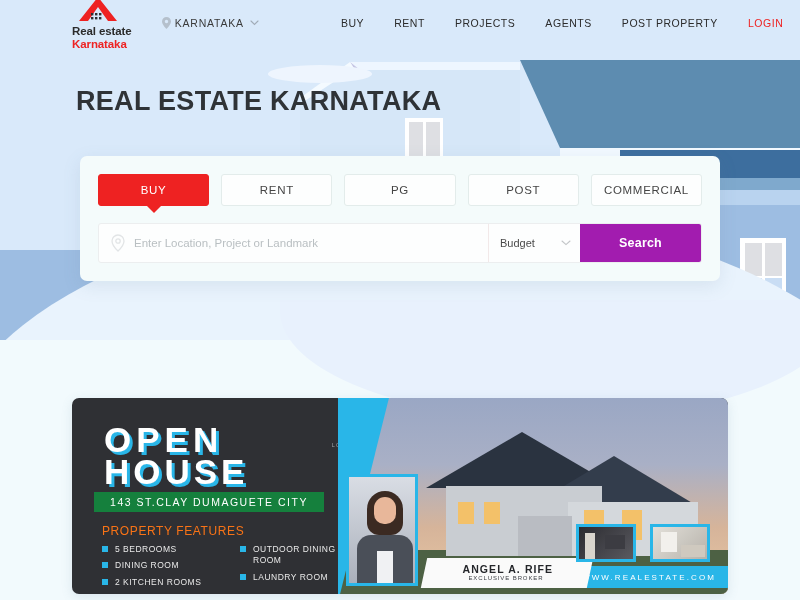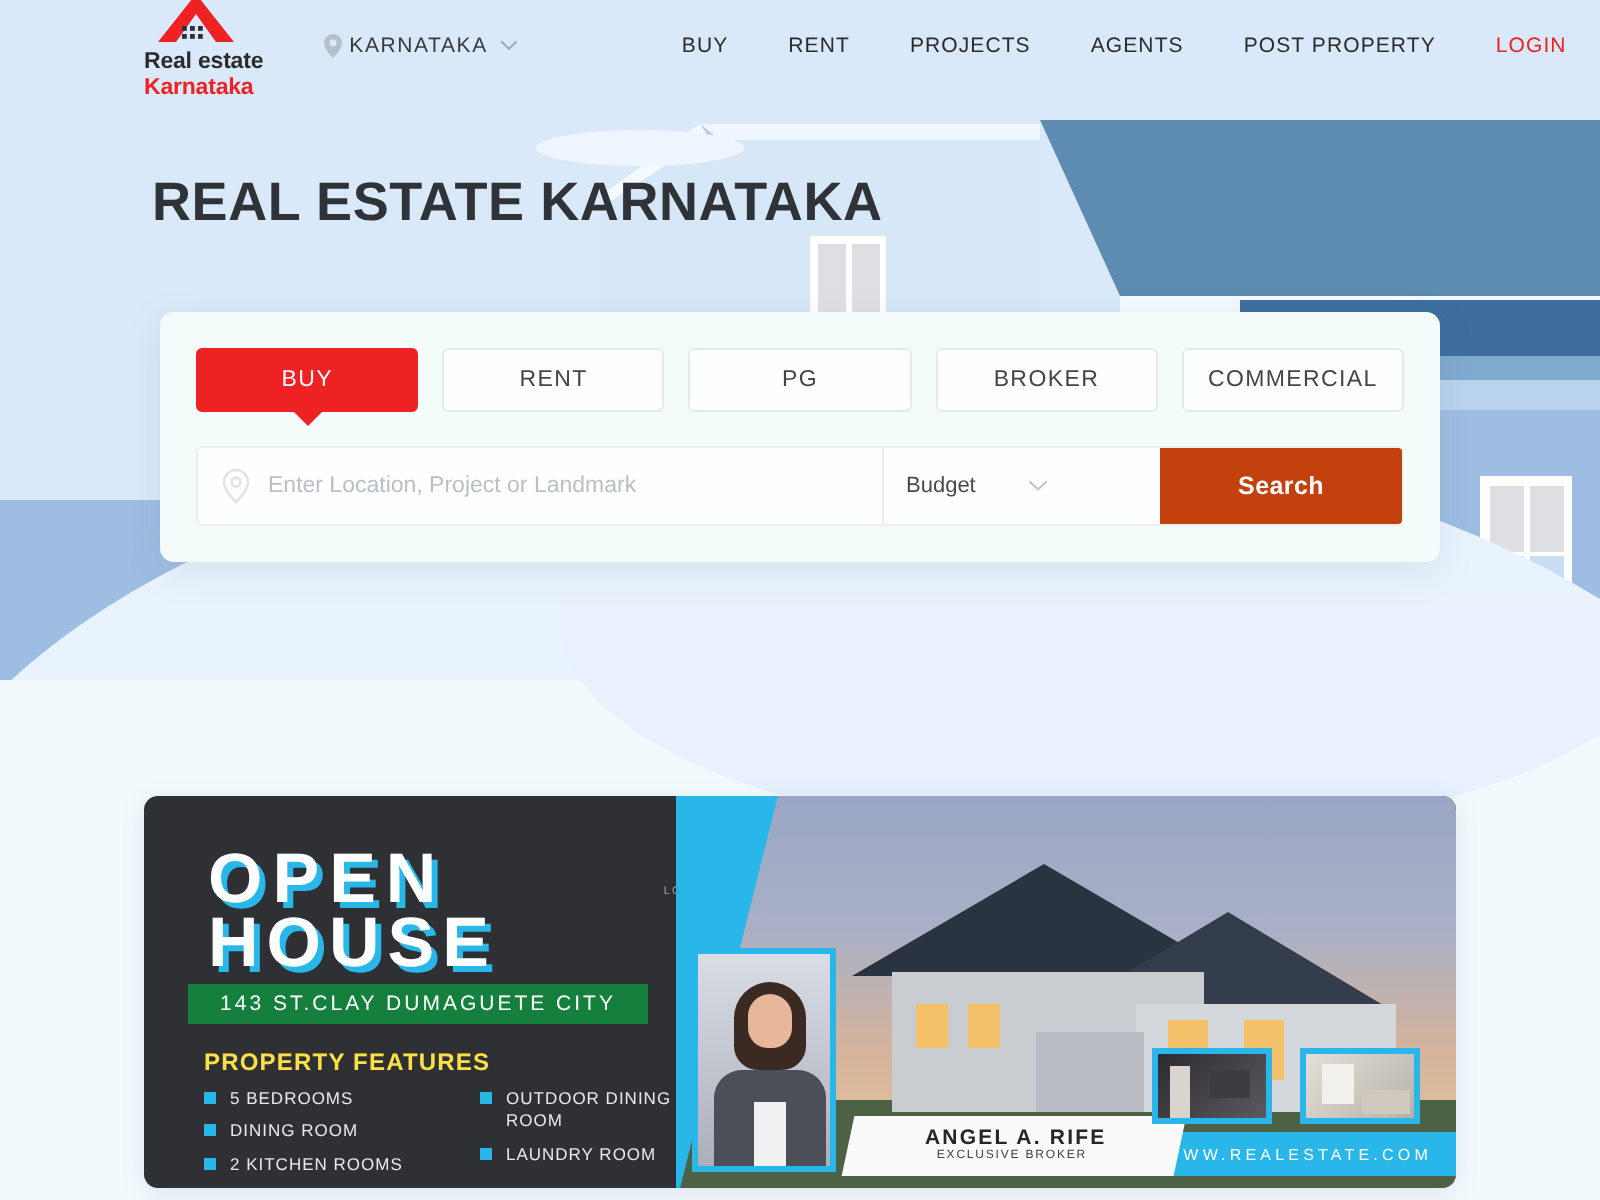--- a/index.html
+++ b/index.html
@@ -99,23 +99,23 @@
     font-family:"Liberation Sans", sans-serif; font-size:11.5px; color:#444;
   }
   .loc-input::placeholder { color:#b9bfc2; }
   .dd {
     width:92px; display:flex; align-items:center; justify-content:space-between;
     padding:0 9px 0 11px; font-size:11px; color:#4a4a4a;
     border-left:1px solid #f2e9e9; cursor:pointer;
   }
   .dd .cv { opacity:.45; display:flex; }
   .search-btn {
-    width:121px; background:#c2410c; color:#fff; border:0;
+    width:121px; background:#a21caf; color:#fff; border:0;
     font-family:"Liberation Sans", sans-serif;
-    font-size:12.5px; font-weight:bold; cursor:pointer; letter-spacing:0.2px;margin-left:47px;
+    font-size:12.5px; font-weight:bold; cursor:pointer; letter-spacing:0.2px;
   }
 
   
   .banner {
     position:absolute; top:398px; left:72px; width:656px; height:196px;
     background:#2f3034; border-radius:7px; overflow:hidden; z-index:20;
     box-shadow:0 3px 12px rgba(80,110,140,.14);
   }
   .bn-left { position:absolute; inset:0; width:330px; }
   .bn-kicker {
@@ -129,21 +129,21 @@
   }
   .bn-open { top:24px; }
   .bn-house { top:56px; letter-spacing:4px; }
   .bn-addr {
     position:absolute; top:94px; left:22px; width:230px; height:20px;
     background:#15803d; color:#fff; font-size:10.5px; letter-spacing:1.5px;
     display:flex; align-items:center; justify-content:center;
   }
   .bn-feat-title {
     position:absolute; top:126px; left:30px;
-    color:#fde047; font-size:12px; font-weight:bold; letter-spacing:0.6px;
+    color:#f97316; font-size:12px; font-weight:normal; letter-spacing:0.6px;
   }
   .bn-feats {
     position:absolute; top:146px; left:30px; width:280px;
     display:flex; gap:16px;
   }
   .bn-col { width:122px; }
   .bn-li {
     display:flex; align-items:flex-start; gap:7px;
     color:#e9e9e9; font-size:8.5px; letter-spacing:0.5px; margin-bottom:5px;
     line-height:1.35;
@@ -329,21 +329,21 @@
   </div>
 </div>
 
 <h1 class="page-title">REAL ESTATE KARNATAKA</h1>
 
 <div class="search-card">
   <div class="tabs">
     <div class="tab active">BUY</div>
     <div class="tab">RENT</div>
     <div class="tab">PG</div>
-    <div class="tab">BROKER</div>
+    <div class="tab">POST</div>
     <div class="tab">COMMERCIAL</div>
   </div>
 
   <div class="srow">
     <div class="loc-field">
       <span class="pin">
         <svg width="14" height="18" viewBox="0 0 14 18">
             <path d="M7 1a6 6 0 00-6 6c0 4.5 6 10 6 10s6-5.5 6-10a6 6 0 00-6-6z" stroke="#b0b6ba" stroke-width="1.3" fill="none"></path>
             <circle cx="7" cy="7" r="2.2" stroke="#b0b6ba" stroke-width="1.3" fill="none"></circle>
           </svg>

